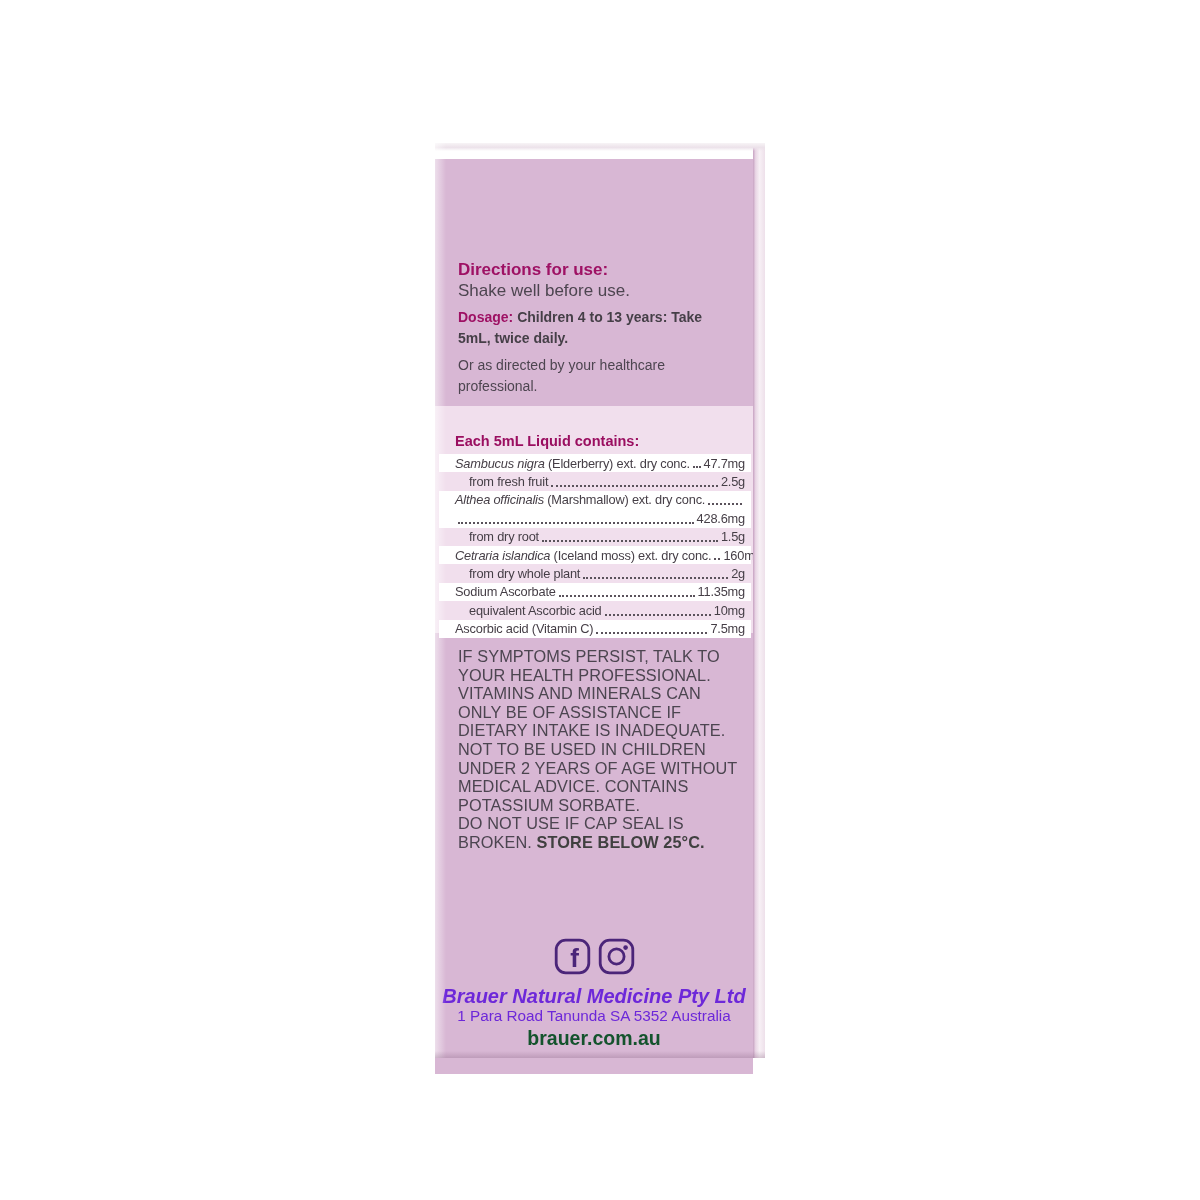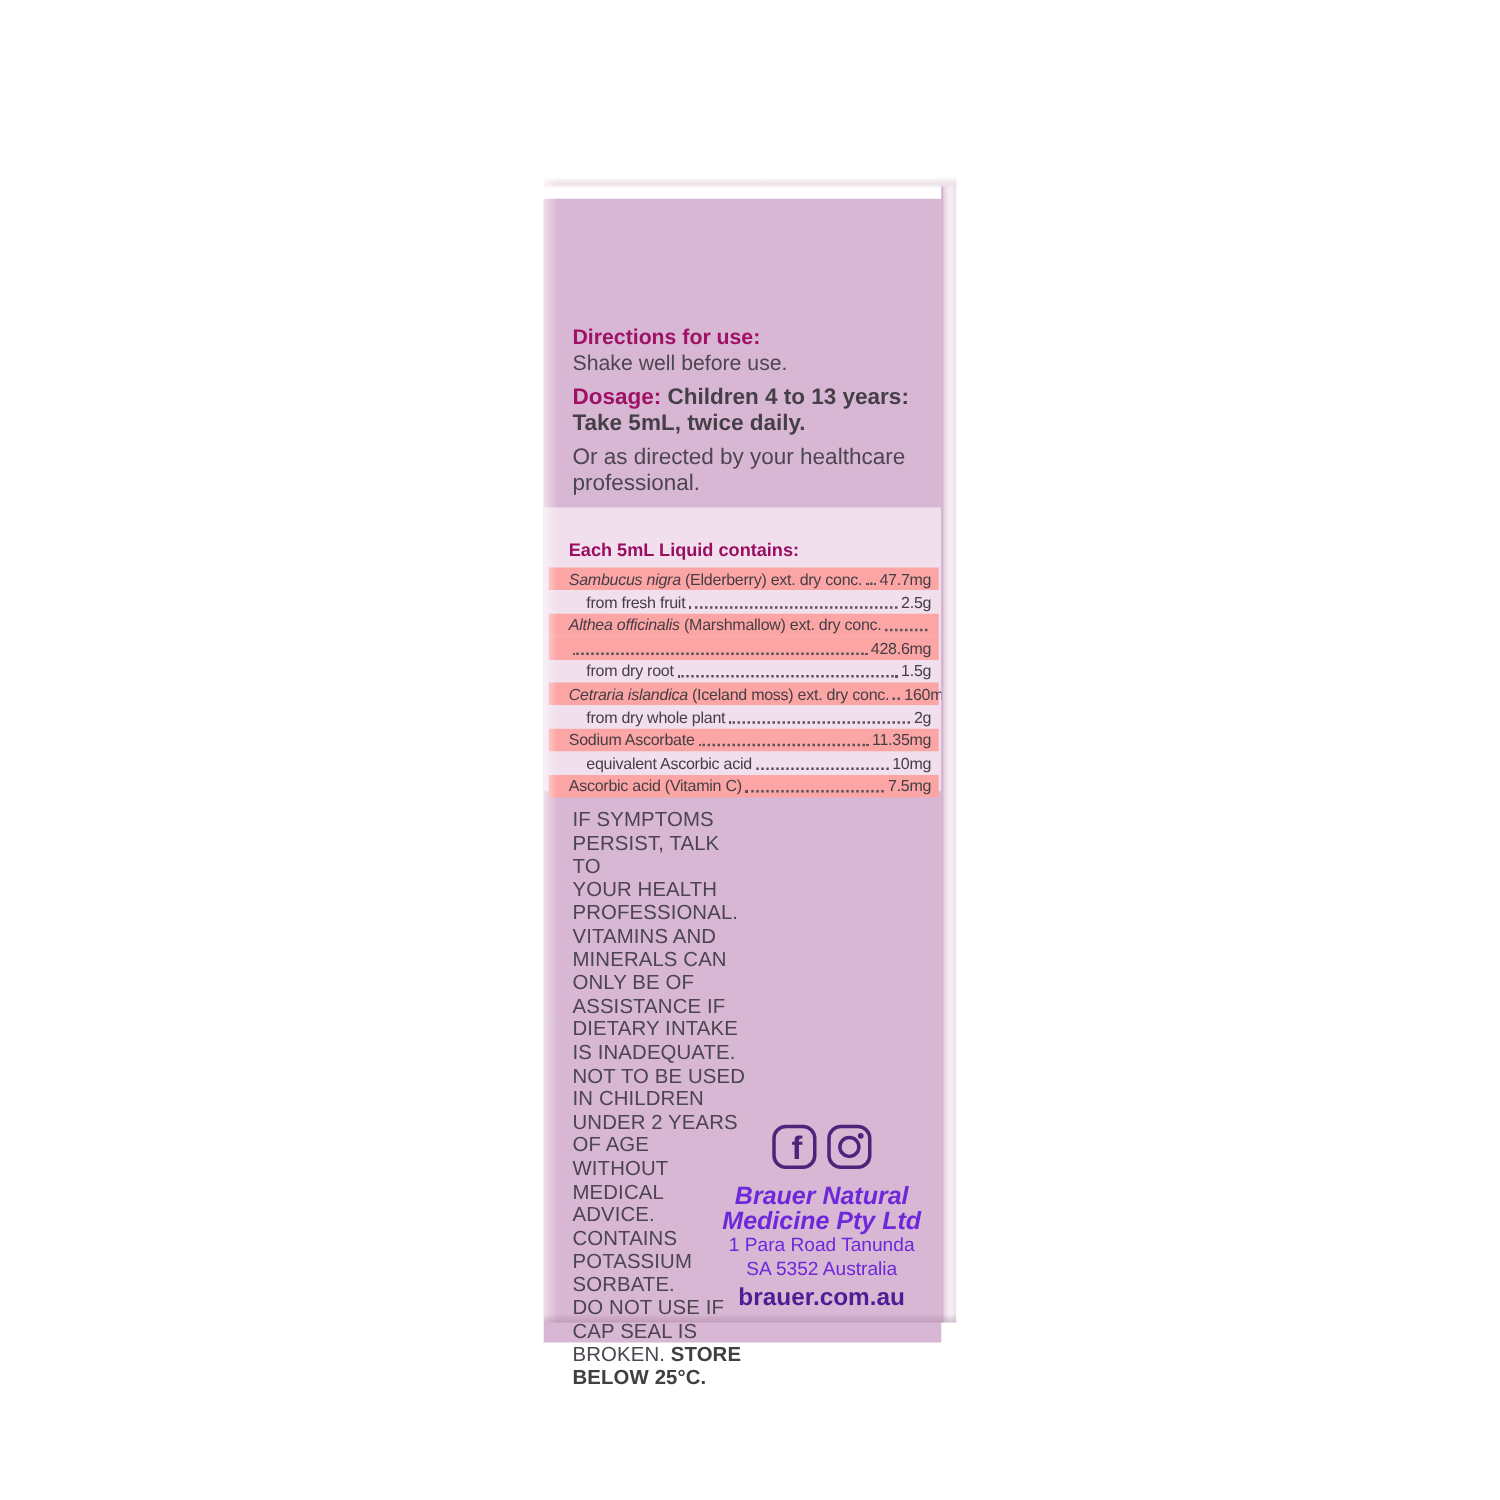--- a/index.html
+++ b/index.html
@@ -9,61 +9,61 @@
   }
   .box { position:absolute; left:435px; top:143px; width:330px; height:915px; }
   .front {
     position:absolute; left:0; top:16px; width:318px; height:915px;
     background:#d8b7d4;
   }
   
   .sec-top { height:247px; box-sizing:border-box; padding:100px 15px 0 23px; }
   .dir-heading { color:#9e1164; font-weight:700; font-size:17px; line-height:21px; }
   .dir-body { color:#4d4550; font-size:17px; line-height:21px; }
-  .dir-para { margin:6px 0 0 0; font-size:18px; line-height:21px; color:#4d4550; }
+  .dir-para { margin:6px 0 0 0; font-size:14px; line-height:21px; color:#4d4550; }
   .mag { color:#9e1164; font-weight:700; }
   .bold-dark { color:#453f47; font-weight:700; }
 
   .sec-table {
     height:227px; background:#f1dfed; box-sizing:border-box;
     padding:25px 2px 0 4px;
   }
   .tbl-heading {
     color:#9a0e60; font-weight:700; font-size:14.5px; line-height:21px;
     padding-left:16px; margin-bottom:2px;
   }
   .trow {
     display:flex; height:18.4px; align-items:center;
     font-size:12.8px; letter-spacing:-0.2px; color:#453e46;
     padding:0 6px 0 16px; box-sizing:border-box; white-space:nowrap;
   }
-  .trow.white { background:#fca5a5; }
+  .trow.white { background:#ffffff; }
   .trow.sub { padding-left:30px; }
   .tname { white-space:nowrap; flex:0 0 auto; }
   .tname i { font-style:italic; }
   .leader {
     flex:1 1 0; min-width:6px; height:0;
     border-bottom:2px dotted #5a525b;
     margin:0 3px 4px 3px; align-self:flex-end;
   }
   .tval { white-space:nowrap; flex:0 0 auto; }
 
   .sec-warning {
-    height:441px; box-sizing:border-box; display:flex; 
+    height:441px; box-sizing:border-box; display:flex; flex-direction:column;
     padding:14px 15px 24px 23px;
   }
   .warn-line { color:#4c4550; font-size:16.3px; line-height:18.6px; letter-spacing:0.1px; }
   .warn-hl { color:#404040; font-weight:700; }
 
   .footer { margin-top:auto; width:318px; margin-left:-23px; text-align:center; }
   .icons { display:flex; justify-content:center; gap:7px; margin-bottom:11px; }
   .icon-svg { width:37px; height:37px; display:block; }
   .company { font-size:20px; font-weight:700; color:#6d28d9; line-height:20px;font-style:italic; }
   .address { font-size:15.3px; color:#6d28d9; line-height:19px; }
-  .website { font-size:19.5px; font-weight:700; color:#4c1d95; line-height:24px; margin-top:1px; }
+  .website { font-size:19.5px; font-weight:700; color:#14532d; line-height:24px; margin-top:1px; }
 
   
   .side {
     position:absolute; left:318px; top:0; width:12px; height:915px;
     background:linear-gradient(to right,#c7a2c2 0,#e9d6e5 22%,#f7f0f5 55%,#eee0ea 100%);
   }
   .top-edge {
     position:absolute; left:0; top:0; width:330px; height:8px;
     background:linear-gradient(to bottom,#f7f4f6 0,#ece2ea 55%,rgba(216,183,212,0) 100%);
   }

